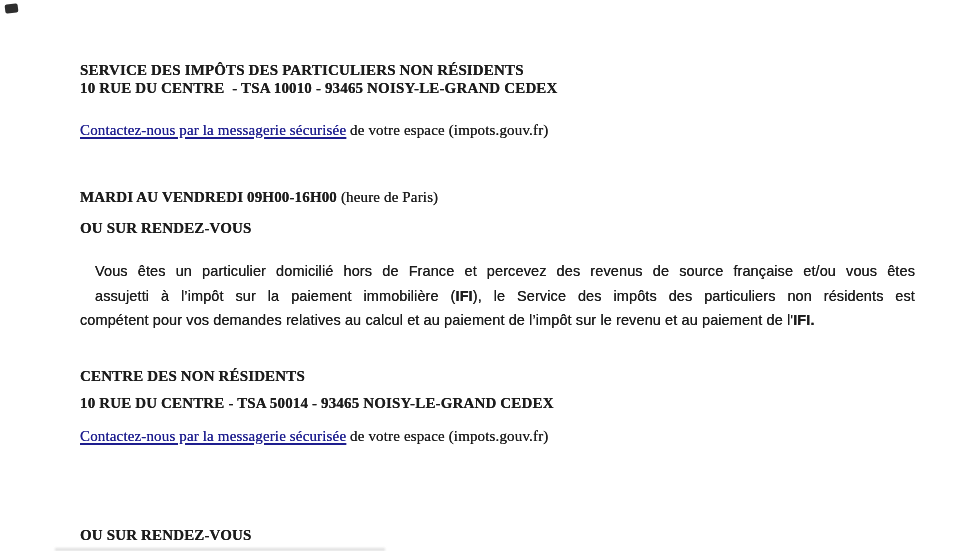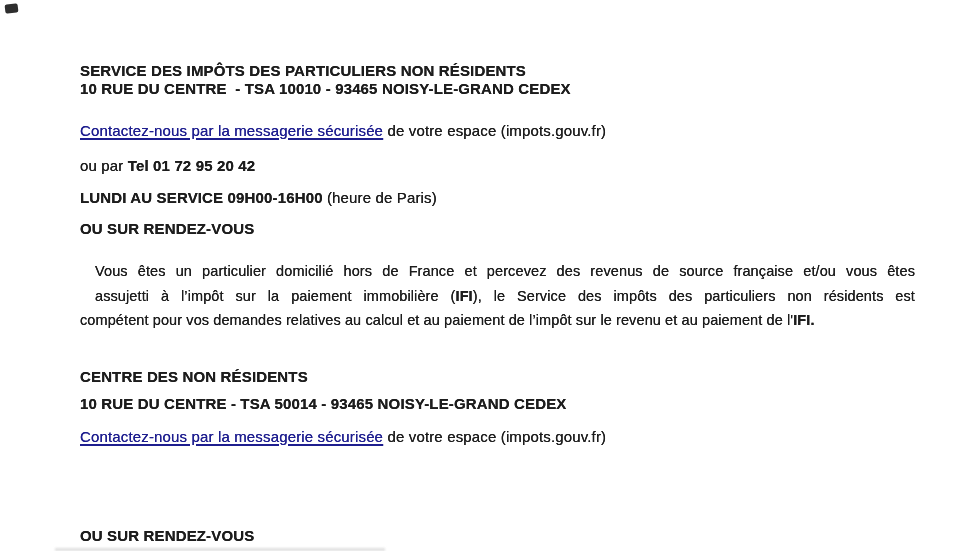--- a/index.html
+++ b/index.html
@@ -23,20 +23,21 @@
   }
 
   .abs {
     position: absolute;
     left: 80px;
     font-size: 15px;
     line-height: 17px;
     letter-spacing: 0.15px;
     white-space: pre;   
     color: var(--text-color);
+    font-family: Liberation Serif, serif;
   }
   .bold { font-weight: 700; }
 
   .link {
     color: var(--link-color);
     text-decoration: underline;
     text-decoration-thickness: 1.5px;
     text-underline-offset: 2px;
     cursor: pointer;
   }
@@ -84,23 +85,22 @@
 <div class="page">
 
   <div class="scan-mark"></div>
 
   <div class="abs bold" style="top:62px">SERVICE DES IMPÔTS DES PARTICULIERS NON RÉSIDENTS</div>
 
   <div class="abs bold" style="top:80px">10 RUE DU CENTRE  - TSA 10010 - 93465 NOISY-LE-GRAND CEDEX</div>
 
   <div class="abs" style="top:122px"><span class="link">Contactez-nous par la messagerie sécurisée</span><span> de votre espace (impots.gouv.fr)</span></div>
 
-  <div class="abs" style="top:157px"><span>ou par </span><span class="bold">Tel 01 72 95 20 42</span></div>
 
-  <div class="abs" style="top:189px"><span class="bold">LUNDI AU SERVICE 09H00-16H00</span><span> (heure de Paris)</span></div>
+  <div class="abs" style="top:189px"><span class="bold">MARDI AU VENDREDI 09H00-16H00</span><span> (heure de Paris)</span></div>
 
   <div class="abs bold" style="top:220px">OU SUR RENDEZ-VOUS</div>
 
   <div class="para-line just" style="top:259px">Vous êtes un particulier domicilié hors de France et percevez des revenus de source française et/ou vous êtes</div>
 
   <div class="para-line just" style="top:283.5px"><span>assujetti à l’impôt sur la paiement immobilière (</span><span class="bold">IFI</span><span>), le Service des impôts des particuliers non résidents est</span></div>
 
   <div class="para-line" style="top:308px"><span>compétent pour vos demandes relatives au calcul et au paiement de l’impôt sur le revenu et au paiement de l'</span><span class="bold">IFI.</span></div>
 
   <div class="abs bold" style="top:368px">CENTRE DES NON RÉSIDENTS</div>

